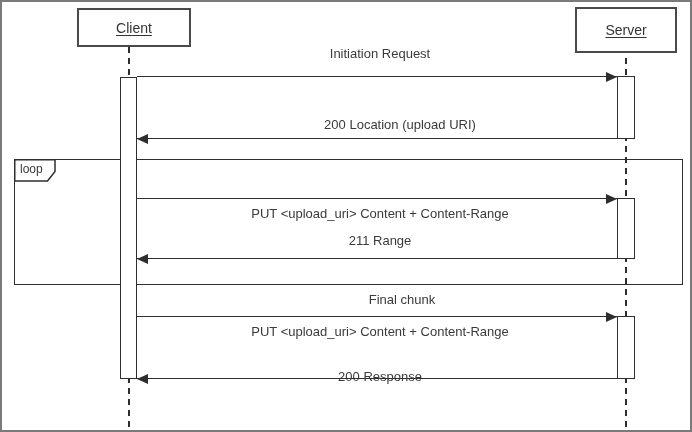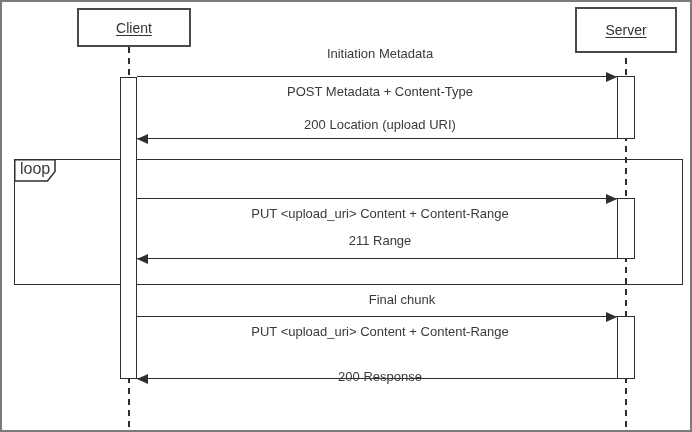--- a/index.html
+++ b/index.html
@@ -26,21 +26,21 @@
   }
   .loop-box{
     position:absolute;
     border:1.5px solid var(--line);
     z-index:2;
     background:transparent;
   }
   .loop-tag-svg{position:absolute;z-index:3;}
   .loop-tag-text{
     position:absolute;z-index:4;
-    font-size:16px;color:var(--text);line-height:12px;
+    font-size:12px;color:var(--text);line-height:12px;
   }
   .activation{
     position:absolute;
     background:var(--background);
     border:1.5px solid var(--line);
     box-sizing:border-box;
     z-index:5;
   }
   .msg-line{
     position:absolute;
@@ -97,25 +97,24 @@
   <svg class="loop-tag-svg" style="left:12px;top:157px;" width="46" height="24">
     <path d="M0.75,0.75 H41 V12.5 L33.5,22 H0.75 Z" fill="#ffffff" stroke="#2e2e2e" stroke-width="1.5"></path>
   </svg>
   <div class="loop-tag-text" style="left:18px;top:161px;">loop</div>
 
   <div class="activation" style="left:118px;top:75px;width:17px;height:302px;"></div>
   <div class="activation" style="left:615px;top:74px;width:18px;height:63px;"></div>
   <div class="activation" style="left:615px;top:196px;width:18px;height:61px;"></div>
   <div class="activation" style="left:615px;top:314px;width:18px;height:63px;"></div>
 
-  <div class="msg-label" style="top:44px;">Initiation Metadata</div>
+  <div class="msg-label" style="top:44px;">Initiation Request</div>
   <div class="msg-line" style="top:74px;"></div>
   <div class="arrow arrow-right" style="left:604px;top:70px;"></div>
-  <div class="msg-label" style="top:82px;">POST Metadata + Content-Type</div>
-  <div class="msg-label" style="top:115px;">200 Location (upload URI)</div>
+  <div class="msg-label" style="top:115px;margin-left:20px;">200 Location (upload URI)</div>
   <div class="msg-line" style="top:136px;"></div>
   <div class="arrow arrow-left" style="left:135px;top:132px;"></div>
 
   <div class="msg-line" style="top:196px;"></div>
   <div class="arrow arrow-right" style="left:604px;top:192px;"></div>
   <div class="msg-label" style="top:204px;">PUT &lt;upload_uri&gt; Content + Content-Range</div>
   <div class="msg-label" style="top:231px;">211 Range</div>
   <div class="msg-line" style="top:256px;"></div>
   <div class="arrow arrow-left" style="left:135px;top:252px;"></div>
 

